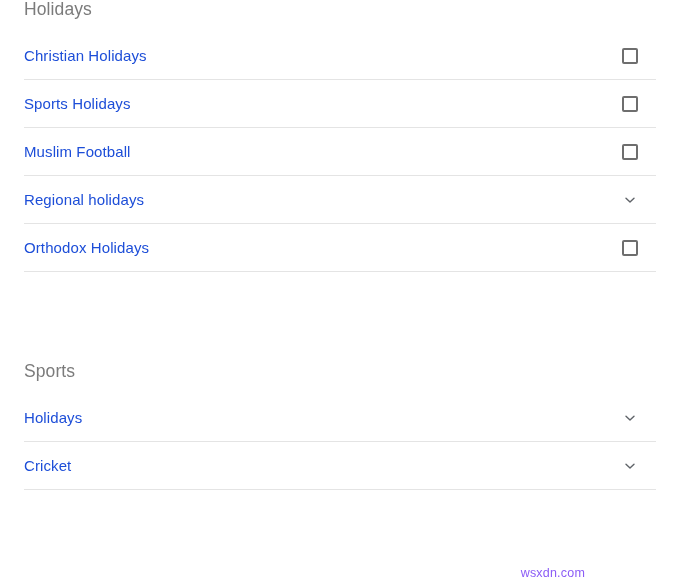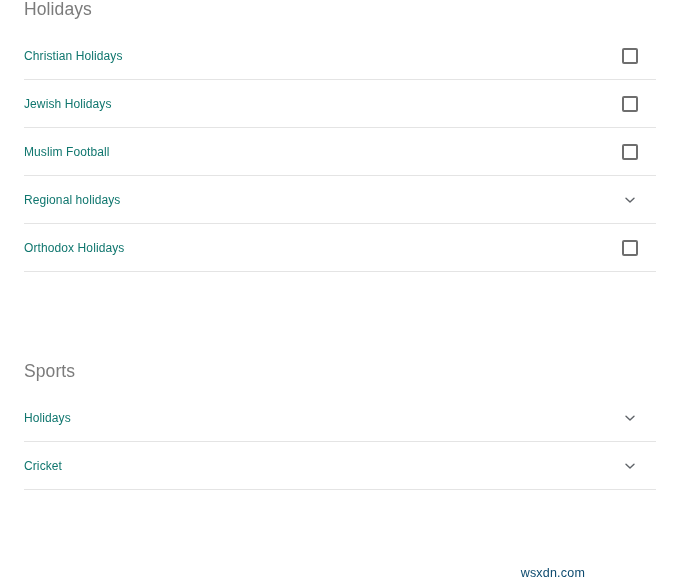--- a/index.html
+++ b/index.html
@@ -57,22 +57,22 @@
     height: 48px;
     margin: 0 24px;
     display: flex;
     align-items: center;
     justify-content: space-between;
     border-bottom: 1px solid #e4e4e4;
     box-sizing: border-box;
   }
 
   .row-label {
-    font-size: 12px;
-    color: #0f766e;
+    font-size: 15px;
+    color: #1d4ed8;
     letter-spacing: 0.1px;
     white-space: nowrap;
     line-height: 1;
   }
 
   .row-control {
     display: flex;
     align-items: center;
     justify-content: center;
     width: 40px;
@@ -103,21 +103,21 @@
     width: 16px;
     height: 16px;
   }
 
   
   .watermark {
     position: absolute;
     right: 7px;
     bottom: 3px;
     font-size: 12.5px;
-    color: #0c4a6e;
+    color: #8b5cf6;
     letter-spacing: 0.2px;
     white-space: nowrap;
   }
 </style>
 </head>
 <body>
 
 <div class="page">
 
   <section class="section" id="section-holidays">
@@ -125,21 +125,21 @@
     <ul class="section-list">
 
       <li class="row">
         <span class="row-label">Christian Holidays</span>
         <span class="row-control">
           <span class="checkbox"></span>
         </span>
       </li>
 
       <li class="row">
-        <span class="row-label">Jewish Holidays</span>
+        <span class="row-label">Sports Holidays</span>
         <span class="row-control">
           <span class="checkbox"></span>
         </span>
       </li>
 
       <li class="row">
         <span class="row-label">Muslim Football</span>
         <span class="row-control">
           <span class="checkbox"></span>
         </span>

